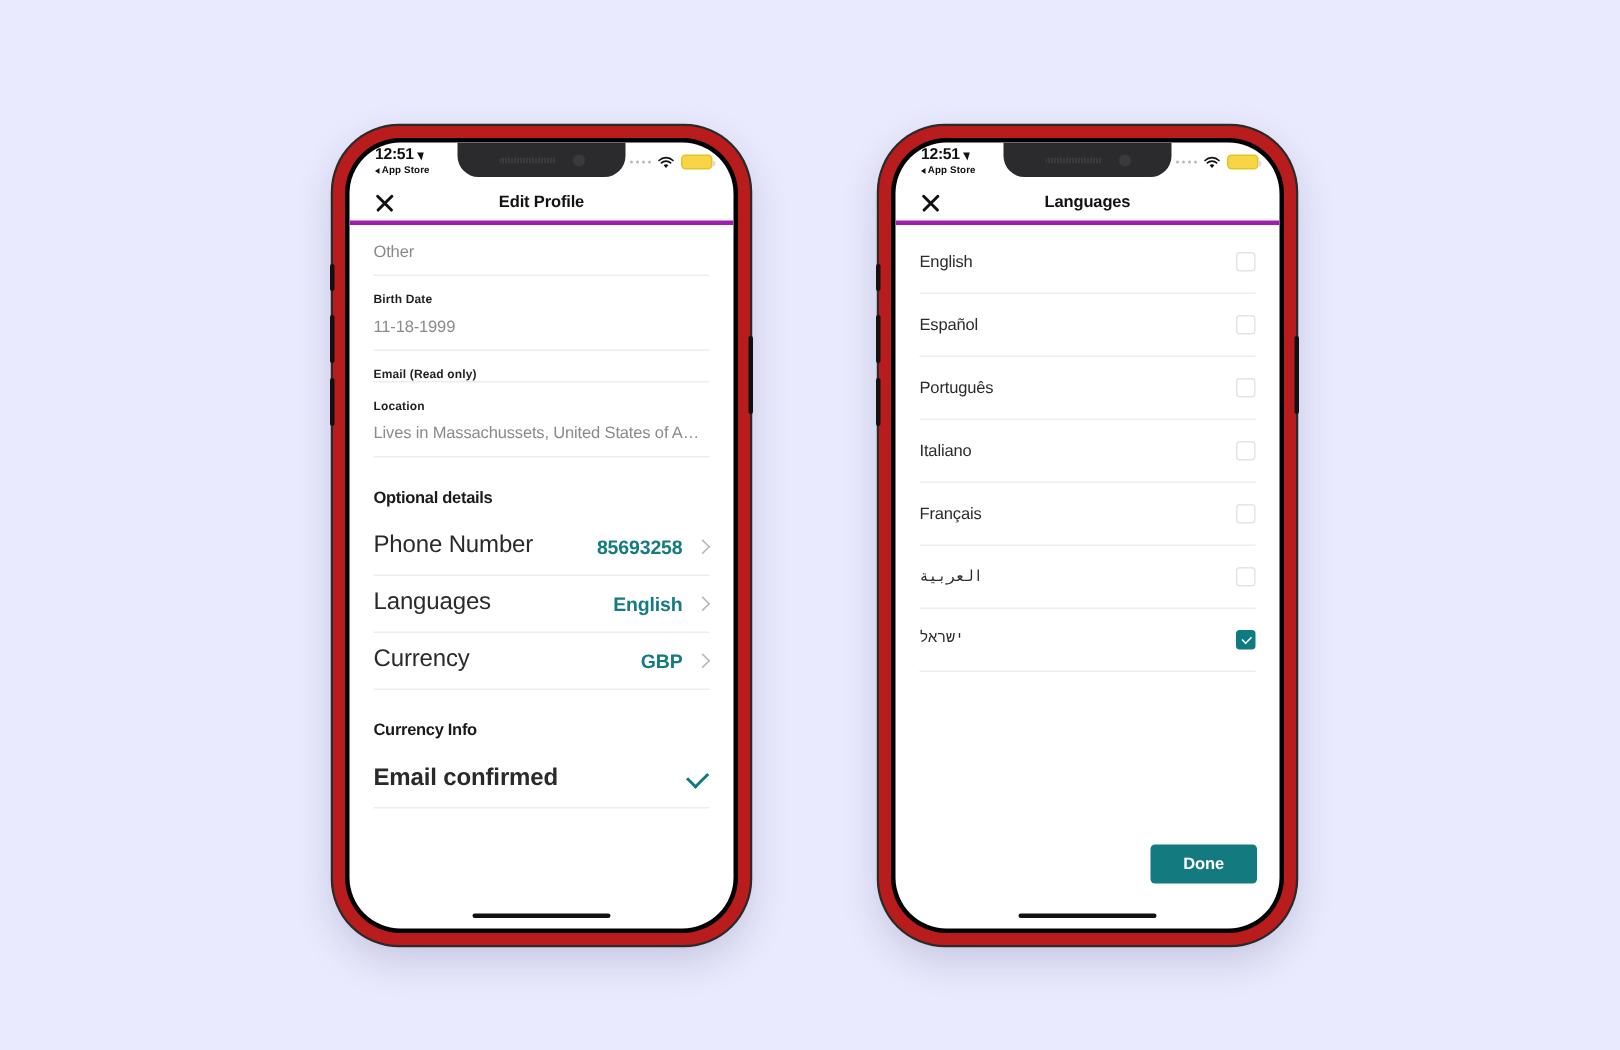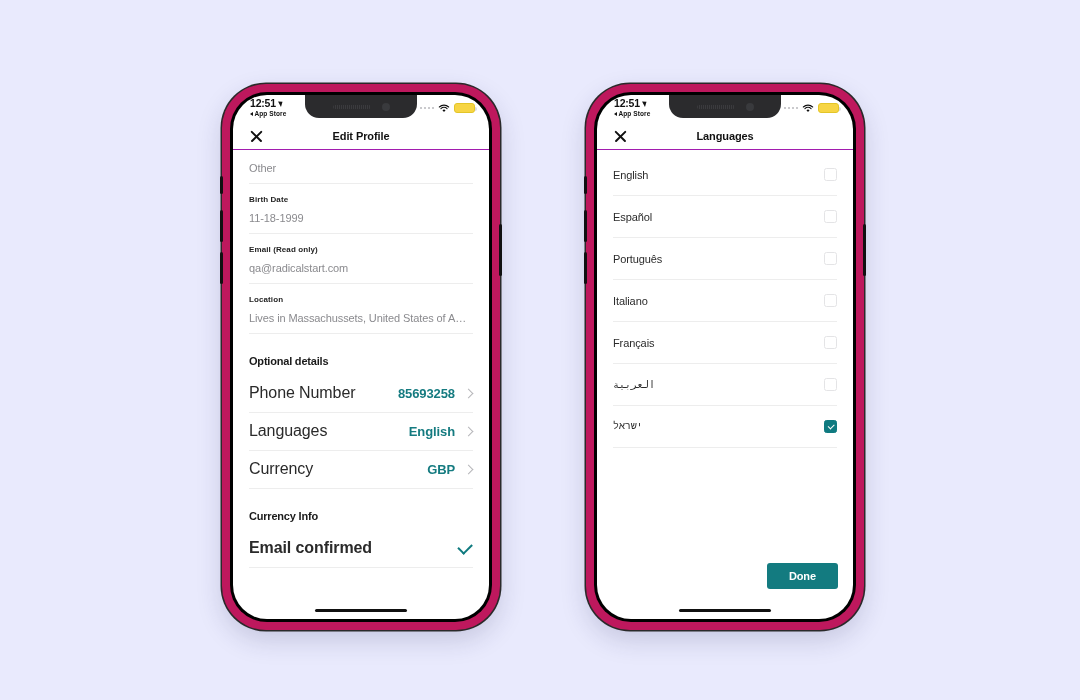--- a/index.html
+++ b/index.html
@@ -12,21 +12,21 @@
   .stage {
     position: relative;
     width: 1080px; height: 700px;
     background: #e9eafd;
   }
 
   
   .phone {
     position: absolute;
     width: 278px; height: 546px;
-    background: #be185d;
+    background: #b91c1c;
     border-radius: 44px;
     box-shadow: 0 0 0 1.5px #2a2a2a, 0 10px 26px rgba(40,40,90,.18);
   }
   .phone.left  { left: 222px; top: 84px; }
   .phone.right { left: 586px; top: 84px; }
 
   .bezel {
     position: absolute;
     left: 8px; top: 8px; right: 8px; bottom: 8px;
     background: #000;
@@ -143,21 +143,21 @@
   .battery i {
     position: absolute; left: 1px; top: 1px; bottom: 1px;
     width: 70%; background: #f7d544; border-radius: 1.5px;
   }
 
   
   .navbar {
     position: relative;
     height: 27px;
     display: flex; align-items: center;
-    border-bottom: 1px solid #a21caf;
+    border-bottom: 3px solid #a21caf;
   }
   .nav-close {
     position: absolute; left: 16px; top: 50%;
     transform: translateY(-50%);
     width: 15px; height: 15px;
     cursor: pointer;
   }
   .nav-close span {
     position: absolute; left: 0; top: 7px;
     width: 15px; height: 1.6px; background: #111;
@@ -342,21 +342,20 @@
           <div class="rule"></div>
 
           <div class="field">
             <div class="label">Birth Date</div>
             <div class="value">11-18-1999</div>
           </div>
           <div class="rule"></div>
 
           <div class="field">
             <div class="label">Email (Read only)</div>
-            <div class="value">qa@radicalstart.com</div>
           </div>
           <div class="rule"></div>
 
           <div class="field">
             <div class="label">Location</div>
             <div class="value">Lives in Massachussets, United States of Ameri...</div>
           </div>
           <div class="rule"></div>
 
           <div class="section-title">Optional details</div>

